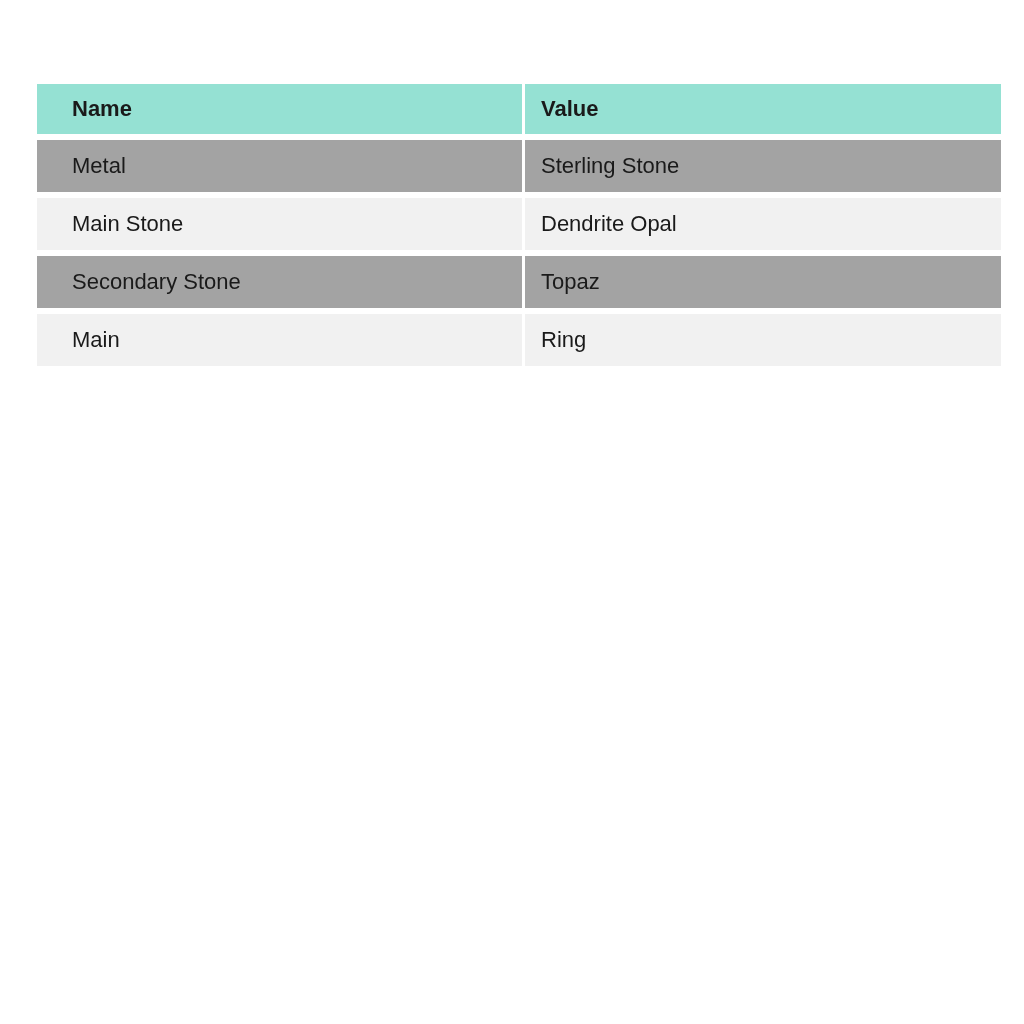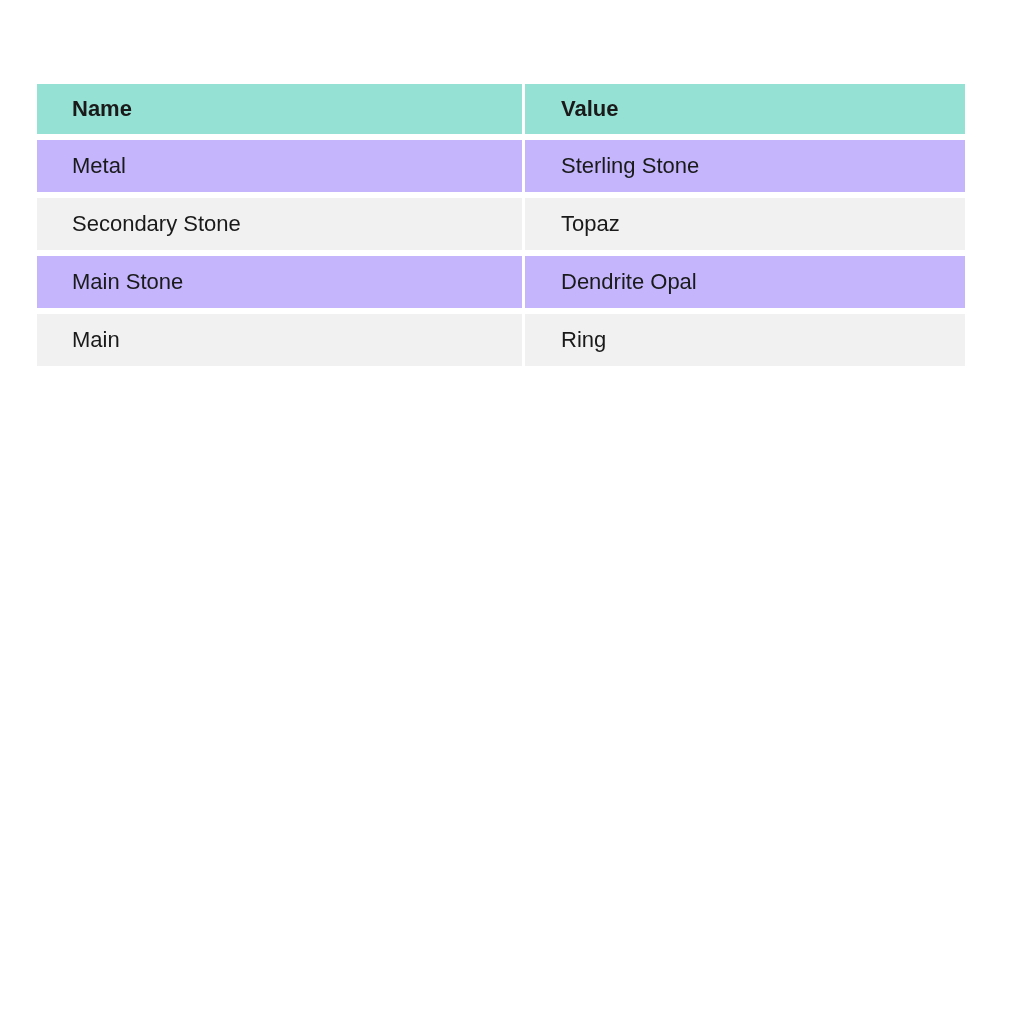--- a/index.html
+++ b/index.html
@@ -37,24 +37,24 @@
   }
   .attr-table th {
     height: 50px;
     font-weight: 700;
     background: #95e1d3;
     margin-top: 24px;
   }
   .attr-table td {
     height: 52px;
     font-weight: 400;
-    background: #c4b5fd;
+    background: #a3a3a3;
   }
   .attr-table .col-name  { width: 485px; padding: 0 10px 0 35px; }
-  .attr-table .col-value { width: 440px; padding: 0 10px 0 36px; }
+  .attr-table .col-value { width: 476px; padding: 0 10px 0 16px; }
   .attr-table tbody tr:nth-child(even) td {
     background: #f1f1f1;
   }
 </style>
 </head>
 <body>
 
 <div class="table-wrap">
   <table class="attr-table">
     <thead>
@@ -62,26 +62,26 @@
         <th class="col-name">Name</th>
         <th class="col-value">Value</th>
       </tr>
     </thead>
     <tbody id="attr-body">
         <tr>
           <td class="col-name">Metal</td>
           <td class="col-value">Sterling Stone</td>
         </tr>
         <tr>
+          <td class="col-name">Main Stone</td>
+          <td class="col-value">Dendrite Opal</td>
+        </tr>
+        <tr>
           <td class="col-name">Secondary Stone</td>
           <td class="col-value">Topaz</td>
-        </tr>
-        <tr>
-          <td class="col-name">Main Stone</td>
-          <td class="col-value">Dendrite Opal</td>
         </tr>
         <tr>
           <td class="col-name">Main</td>
           <td class="col-value">Ring</td>
         </tr>
       </tbody>
   </table>
 </div>
 
 </body></html>

